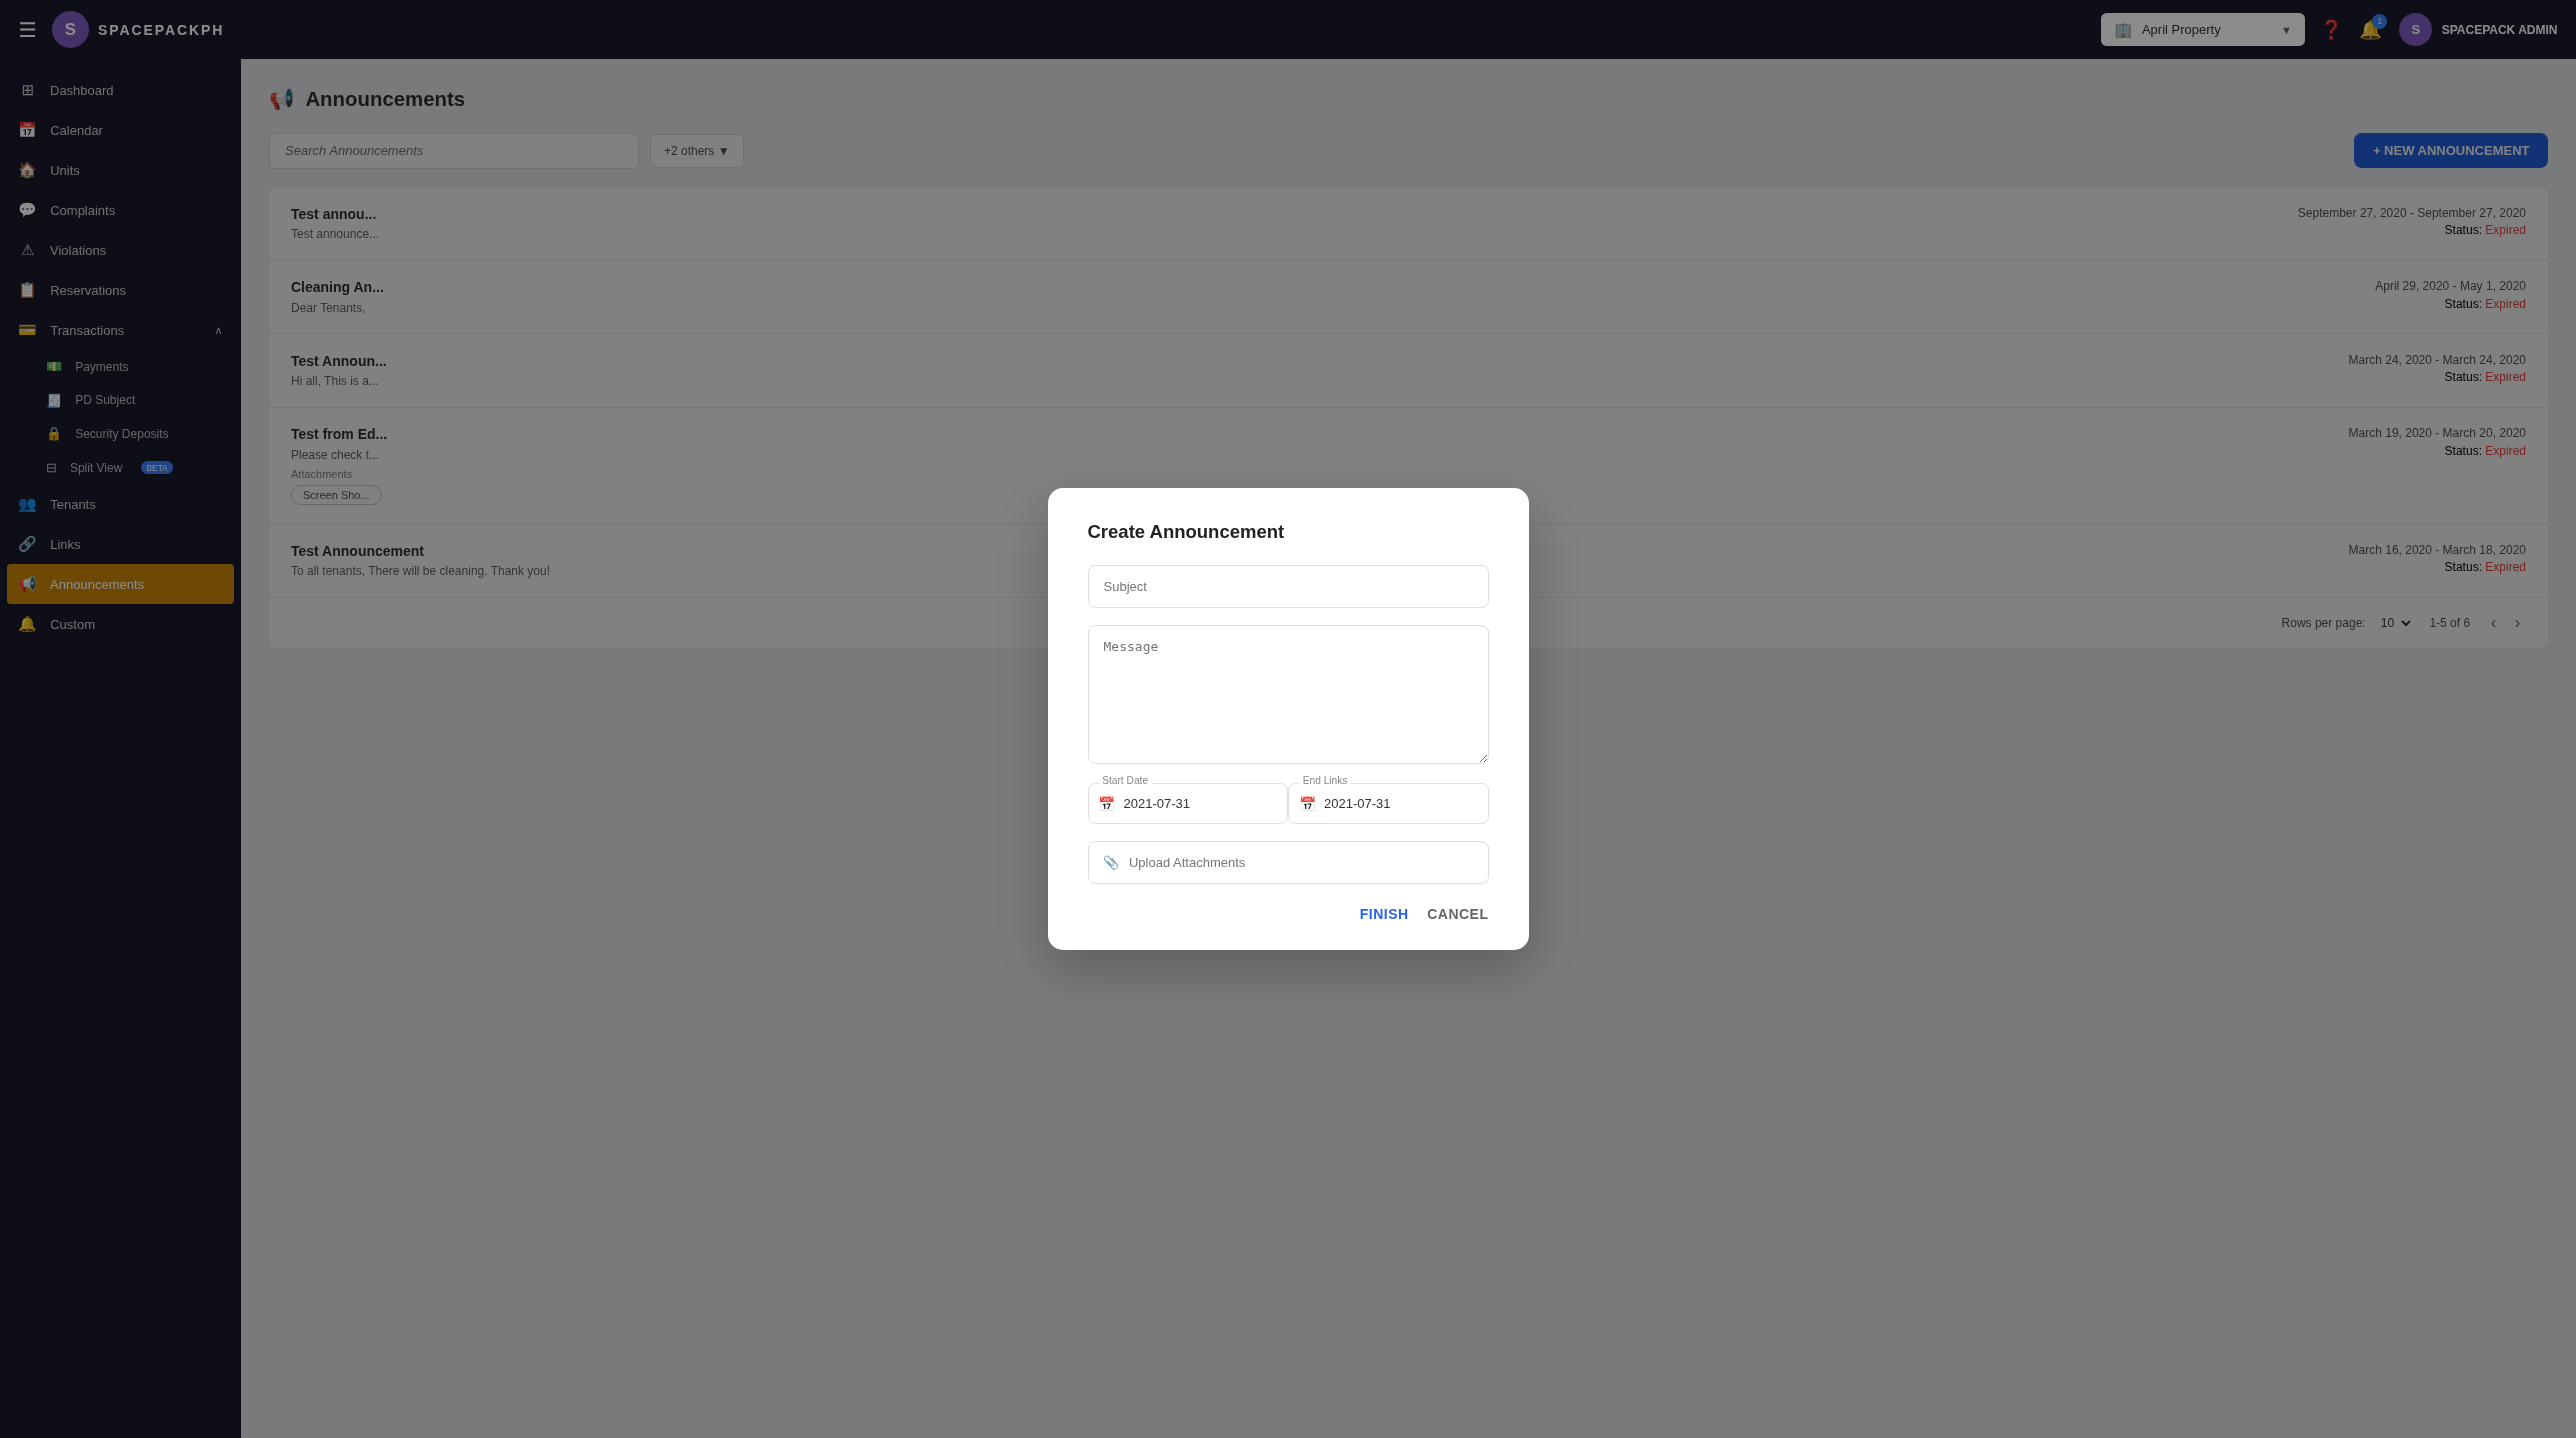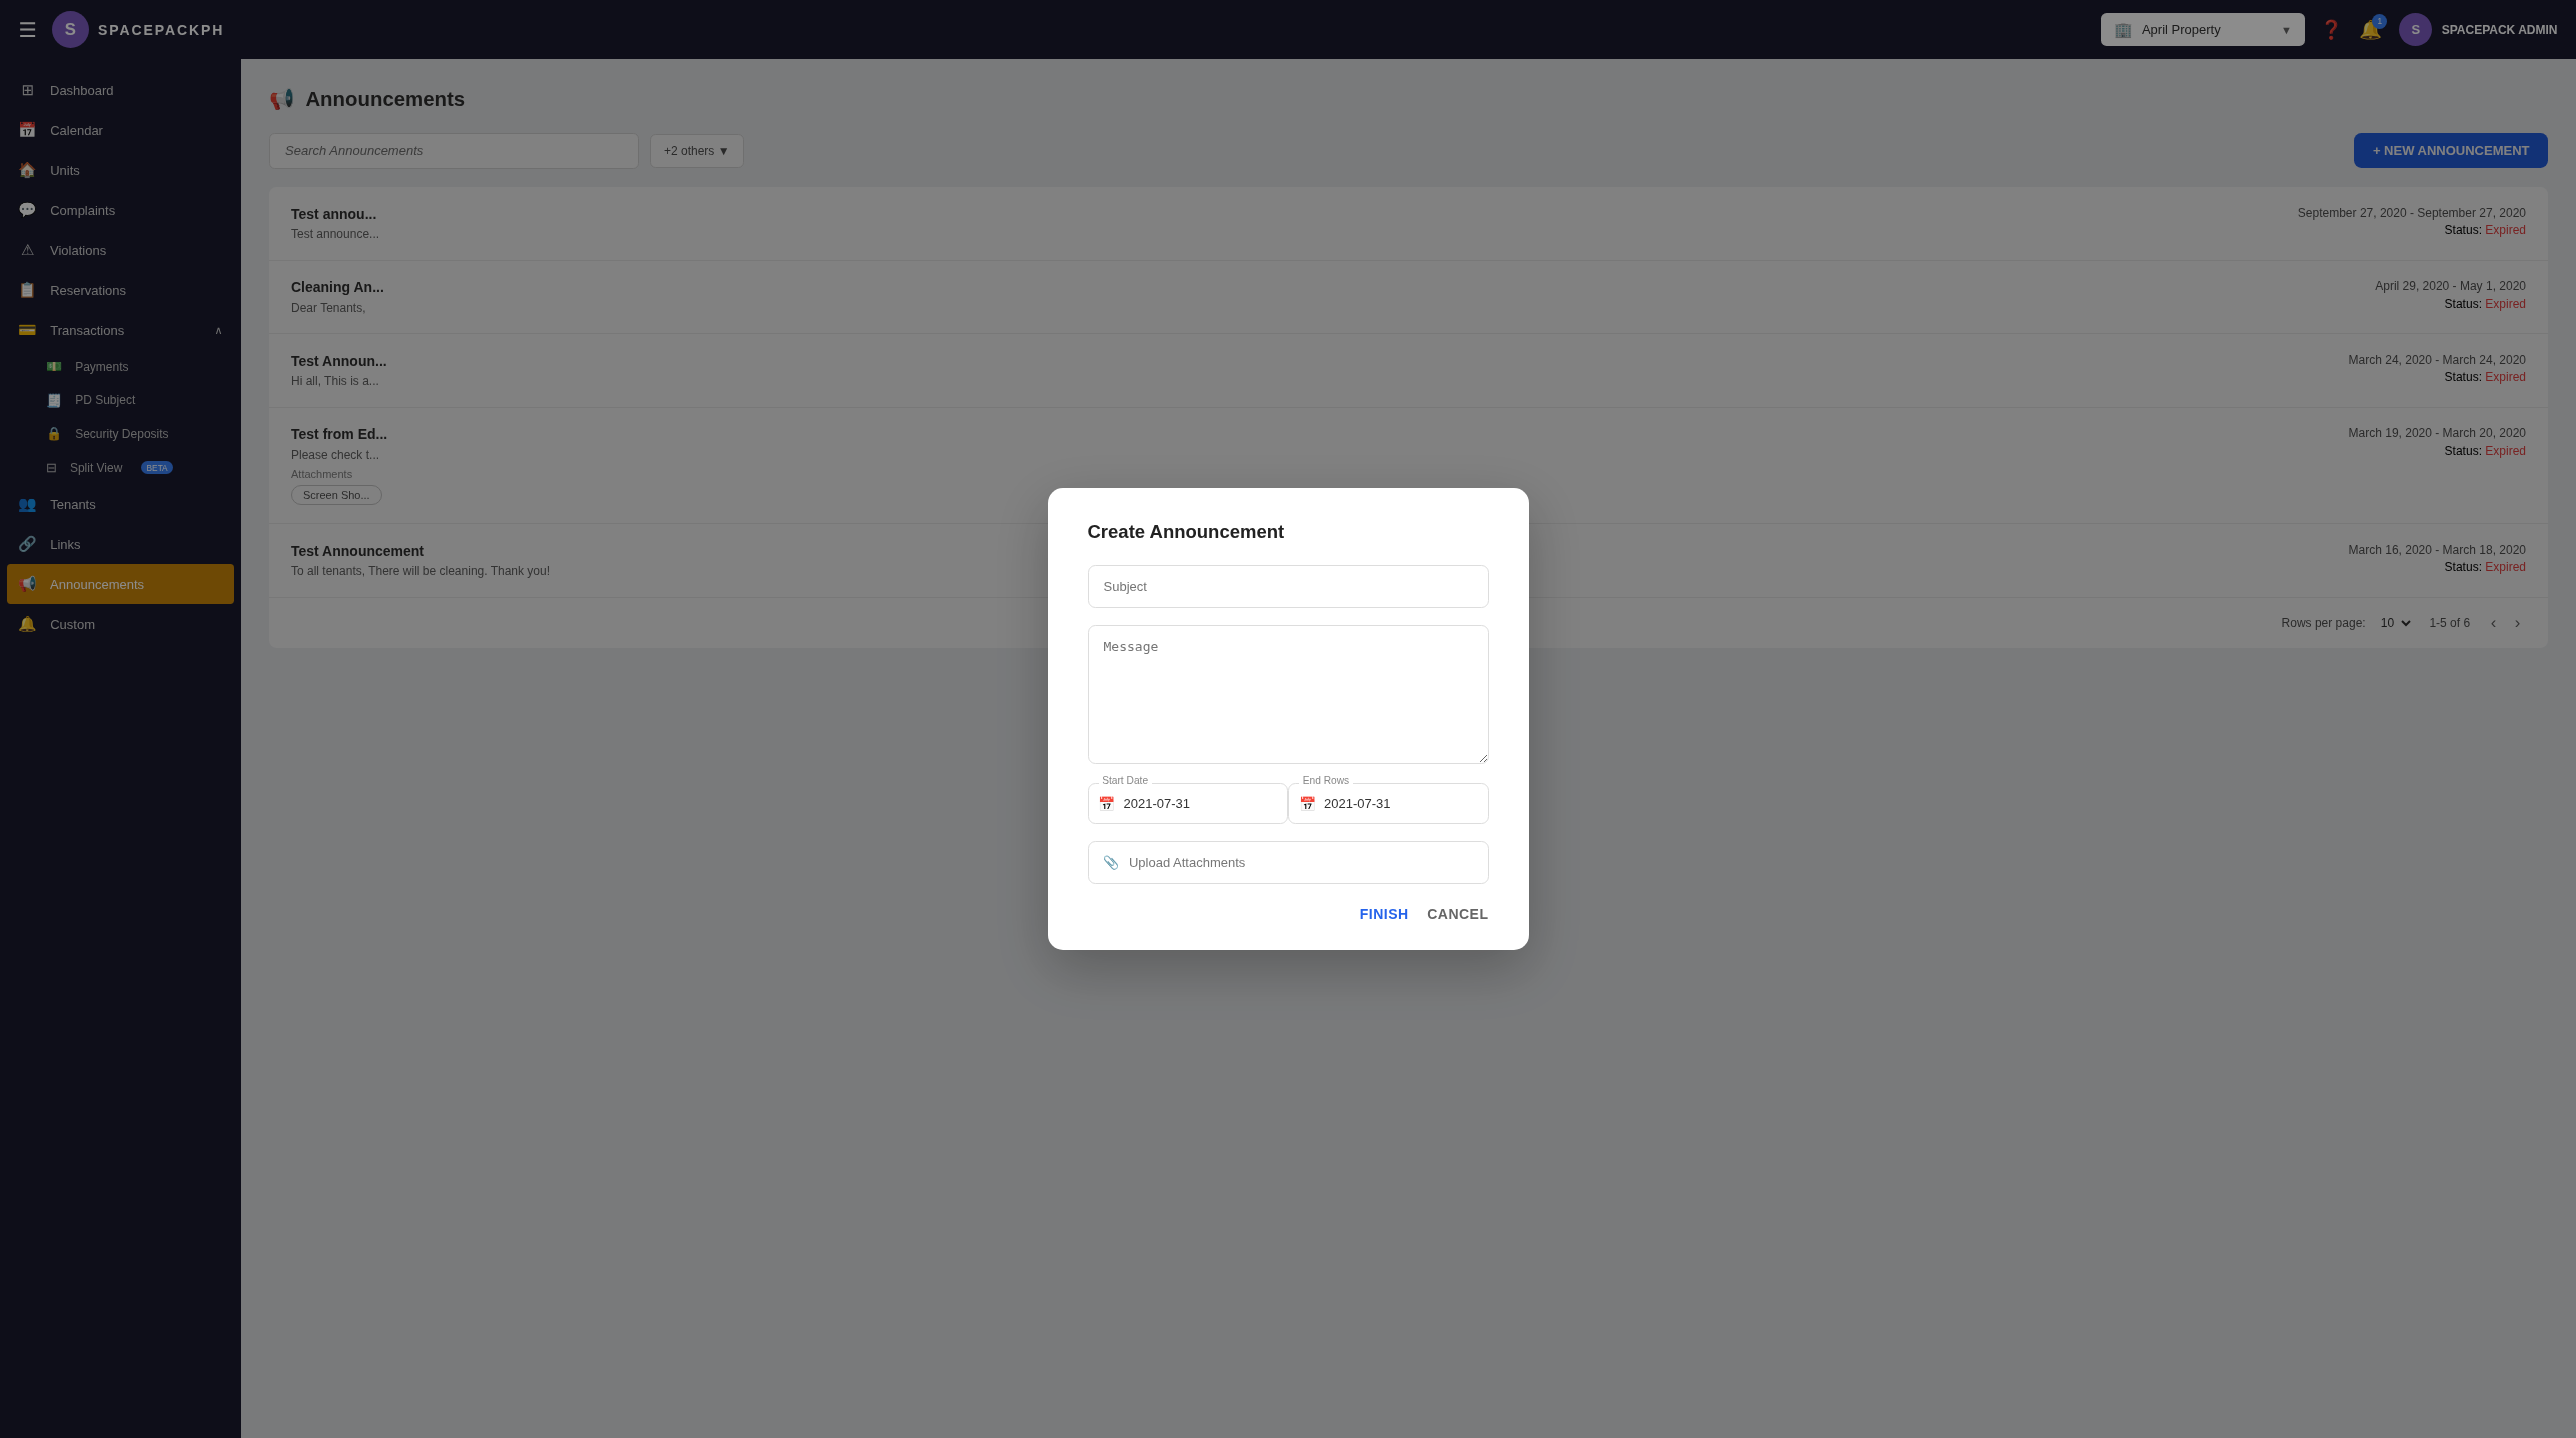--- a/index.html
+++ b/index.html
@@ -395,21 +395,21 @@
     <div class="form-group">
       <textarea class="form-textarea" placeholder="Message" style=""></textarea>
     </div>
     <div class="date-row">
       <div class="date-group">
         <span class="date-label">Start Date</span>
         <span class="date-icon">📅</span>
         <input class="date-input" type="text" value="2021-07-31" style="">
       </div>
       <div class="date-group">
-        <span class="date-label">End Rows</span>
+        <span class="date-label">End Links</span>
         <span class="date-icon">📅</span>
         <input class="date-input" type="text" value="2021-07-31" style="">
       </div>
     </div>
     <div class="upload-btn">
       <span>📎</span>
       <span>Upload Attachments</span>
     </div>
     <div class="modal-actions">
       <button class="btn-finish">FINISH</button>

